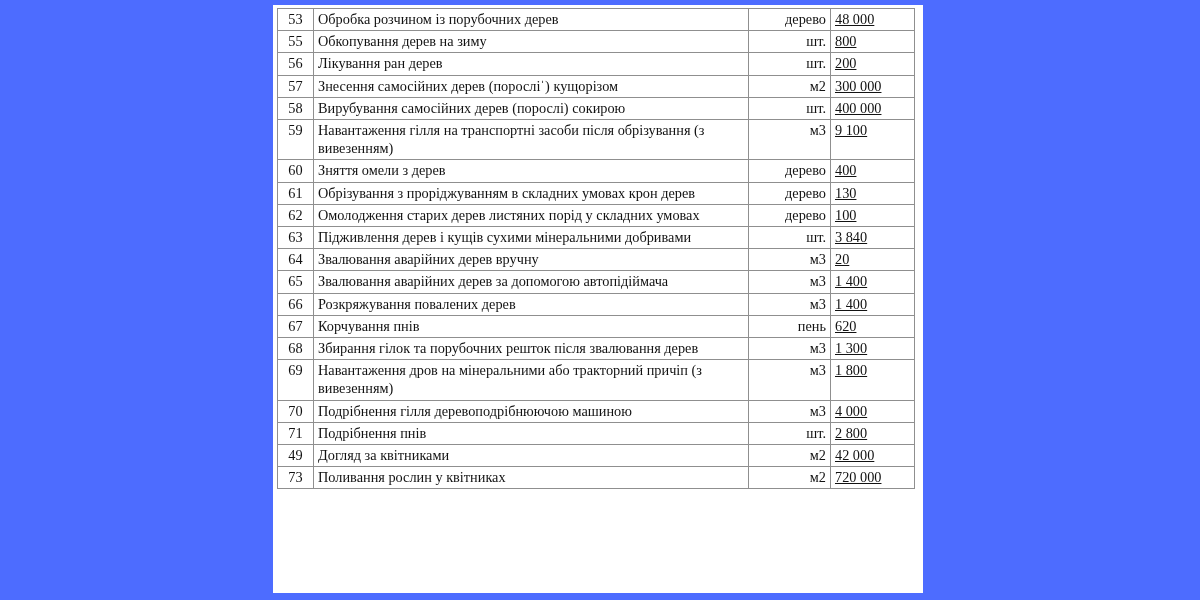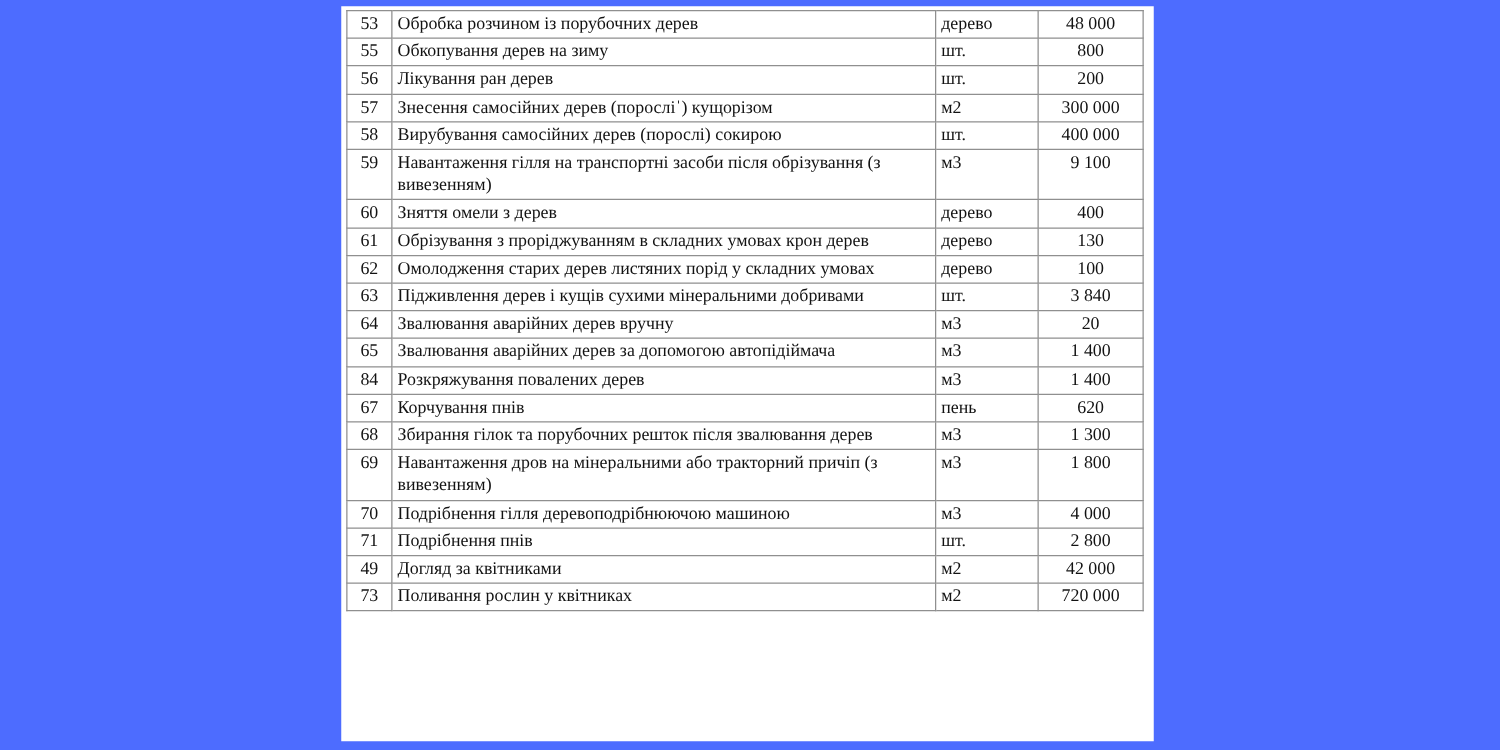--- a/index.html
+++ b/index.html
@@ -45,22 +45,22 @@
     background: #ffffff;
   }
 
   .col-num   { width: 36px;  text-align: center; }
   .col-desc  { width: 435px; text-align: left; }
   .col-unit  { width: 82px;  text-align: center; }
   .col-price { width: 84px;  text-align: center; }
 
   .cell-num   { text-align: center; }
   .cell-desc  { text-align: left; }
-  .cell-unit  { text-align: left; }
-  .cell-price { text-align: center; }
+  .cell-unit  { text-align: right; }
+  .cell-price { text-align: left; text-decoration: underline; }
 </style>
 </head>
 <body>
 
 <div class="page-sheet">
   <table class="price-table">
     <colgroup>
       <col class="col-num">
       <col class="col-desc">
       <col class="col-unit">
@@ -133,21 +133,21 @@
           <td class="cell-unit">м3</td>
           <td class="cell-price">20</td>
         </tr>
         <tr>
           <td class="cell-num">65</td>
           <td class="cell-desc">Звалювання аварійних дерев за допомогою автопідіймача</td>
           <td class="cell-unit">м3</td>
           <td class="cell-price">1 400</td>
         </tr>
         <tr>
-          <td class="cell-num">84</td>
+          <td class="cell-num">66</td>
           <td class="cell-desc">Розкряжування повалених дерев</td>
           <td class="cell-unit">м3</td>
           <td class="cell-price">1 400</td>
         </tr>
         <tr>
           <td class="cell-num">67</td>
           <td class="cell-desc">Корчування пнів</td>
           <td class="cell-unit">пень</td>
           <td class="cell-price">620</td>
         </tr>

